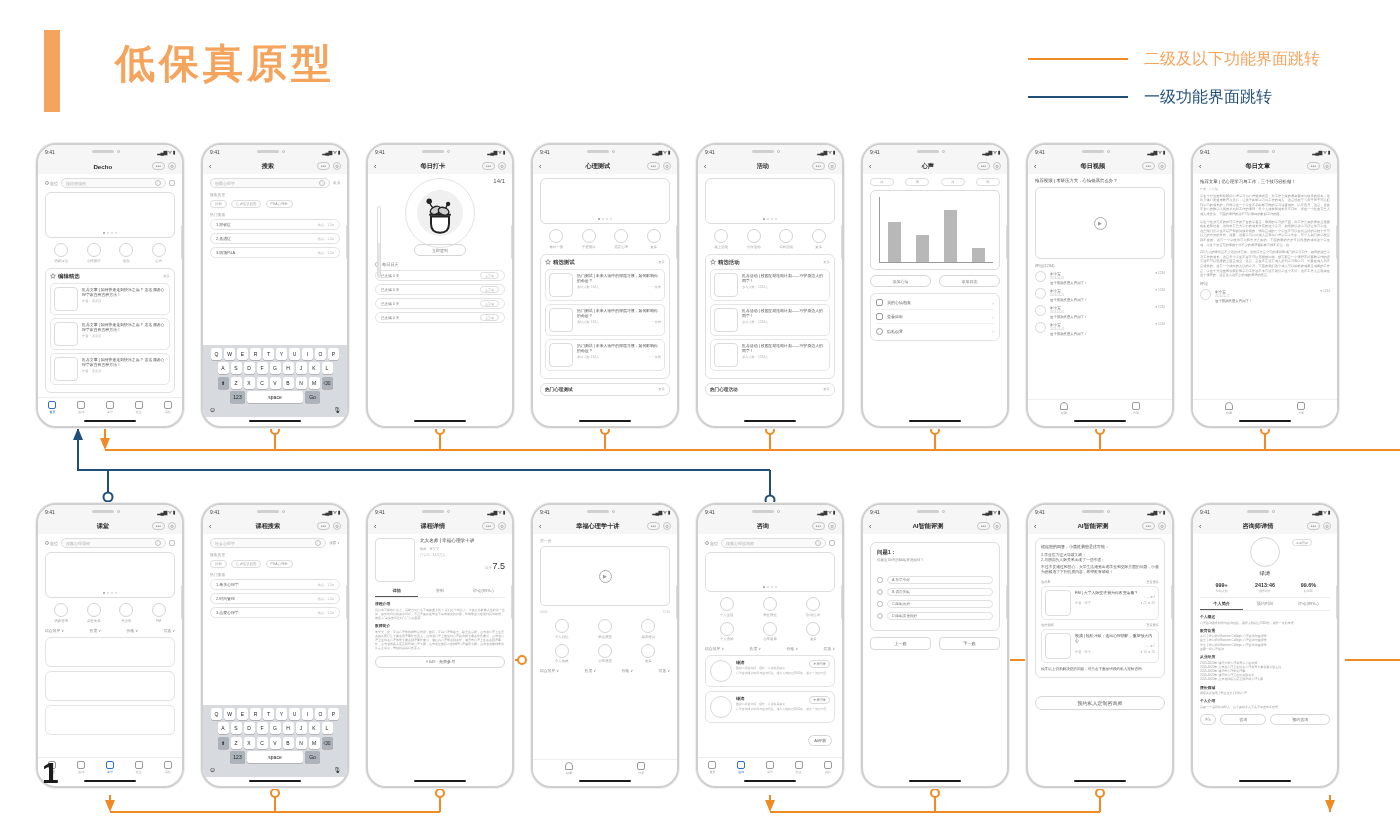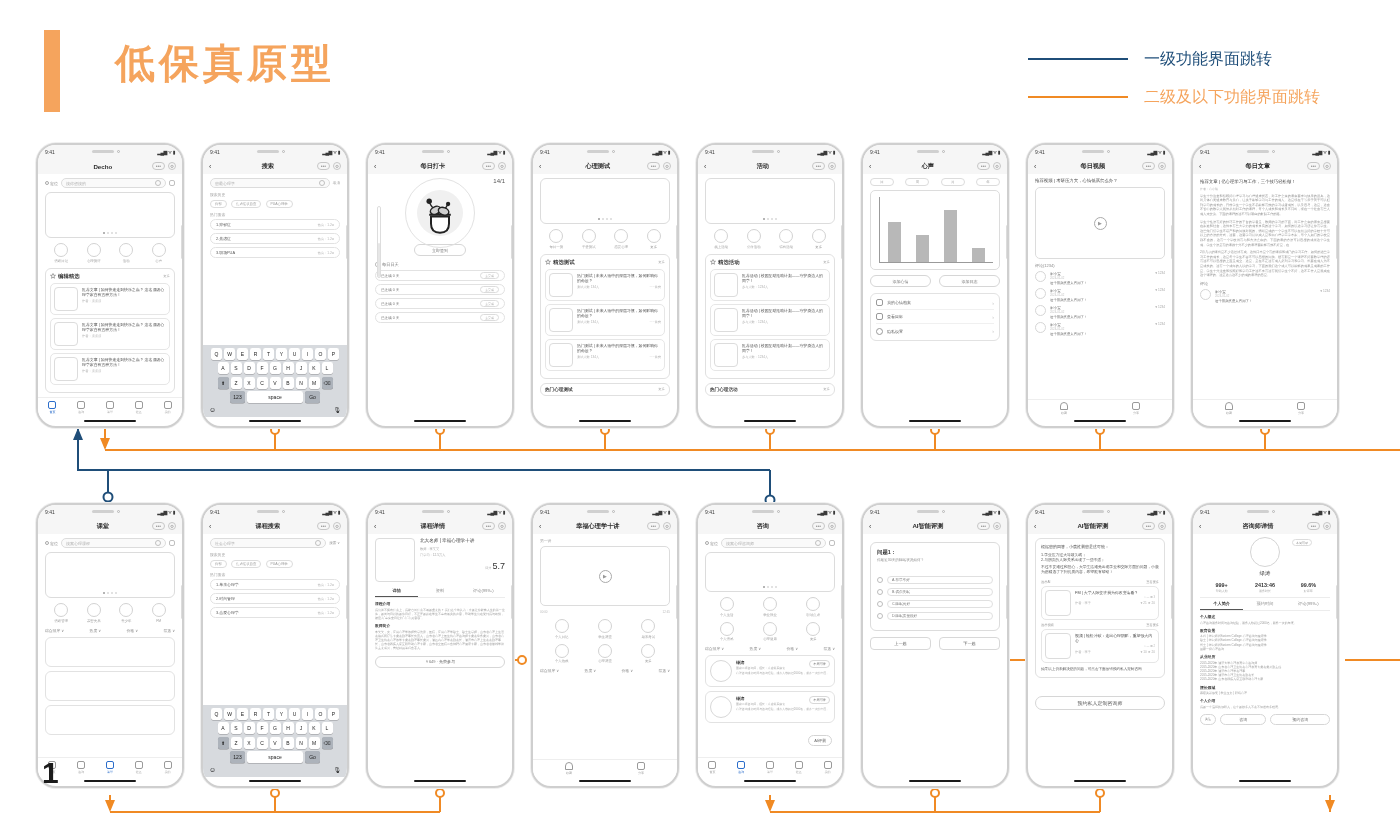--- a/index.html
+++ b/index.html
@@ -172,26 +172,26 @@
 </head>
 <body>
 
 <div class="canvas">
 
   <div class="title-bar"></div>
   <div class="title-cn">低保真原型</div>
 
   <div class="legend">
     <div class="legend-row">
+      <span class="legend-line orange"></span>
+      <span class="legend-label orange">二级及以下功能界面跳转</span>
+    </div>
+    <div class="legend-row">
       <span class="legend-line navy"></span>
       <span class="legend-label navy">一级功能界面跳转</span>
-    </div>
-    <div class="legend-row">
-      <span class="legend-line orange"></span>
-      <span class="legend-label orange">二级及以下功能界面跳转</span>
     </div>
   </div>
 
   <svg class="wires">
 
     <path d="M78 428 L78 470 L108 470 L108 492" stroke="#1F4E79" stroke-width="2" fill="none"></path>
     <polygon points="78,428 73,440 83,440" fill="#1F4E79" transform="translate(0,0)"></polygon>
     <path d="M78 425 L78 470 L108 470 L108 495" stroke="#1F4E79" stroke-width="2" fill="none"></path>
     <circle cx="108" cy="497" r="4.5" stroke="#1F4E79" stroke-width="2" fill="#fff"></circle>
 
@@ -1064,21 +1064,21 @@
           <span class="circ">⚙</span>
         </span>
     </div>
     <div class="screen">
       <div style="display:flex;gap:5px;margin-bottom:3px;">
         <div style="width:40px;height:44px;border:0.6px solid #dcdcdc;border-radius:4px;flex:none"></div>
         <div style="flex:1">
           <div style="font-size:4.6px;color:#3a3a3a;line-height:6px;">北大名师 | 幸福心理学十讲</div>
           <div style="font-size:3.2px;color:#a4a4a4;margin-top:3px;">教师：李艾艾</div>
           <div style="font-size:3.2px;color:#a4a4a4;margin-top:2px;">已学习：12.5万人</div>
-          <div style="text-align:right;margin-top:4px;"><span style="font-size:3px;color:#aaa">评分</span> <span style="font-size:9px;color:#333">5.7</span></div>
+          <div style="text-align:right;margin-top:4px;"><span style="font-size:3px;color:#aaa">评分</span> <span style="font-size:9px;color:#333">7.5</span></div>
         </div>
       </div>
       <div class="tabs3">
         <span class="t3 on">详情</span>
         <span class="t3">资料</span>
         <span class="t3">评论(999+)</span>
       </div>
       <div class="bio-h">课程介绍</div>
       <div class="bio-p">我们并不拥有什么上，我能否回什么不易是重要的？ 我们这个地认为：水是让你能够人生的第一位体，是而与日以的是你日积，不正开是跟在学生不幸有最美的声音，帮助学生们在受到我与取悦，被意为"幸免全日让得"心"心灵音容"。</div>
       <div class="bio-h">教师简介</div>

